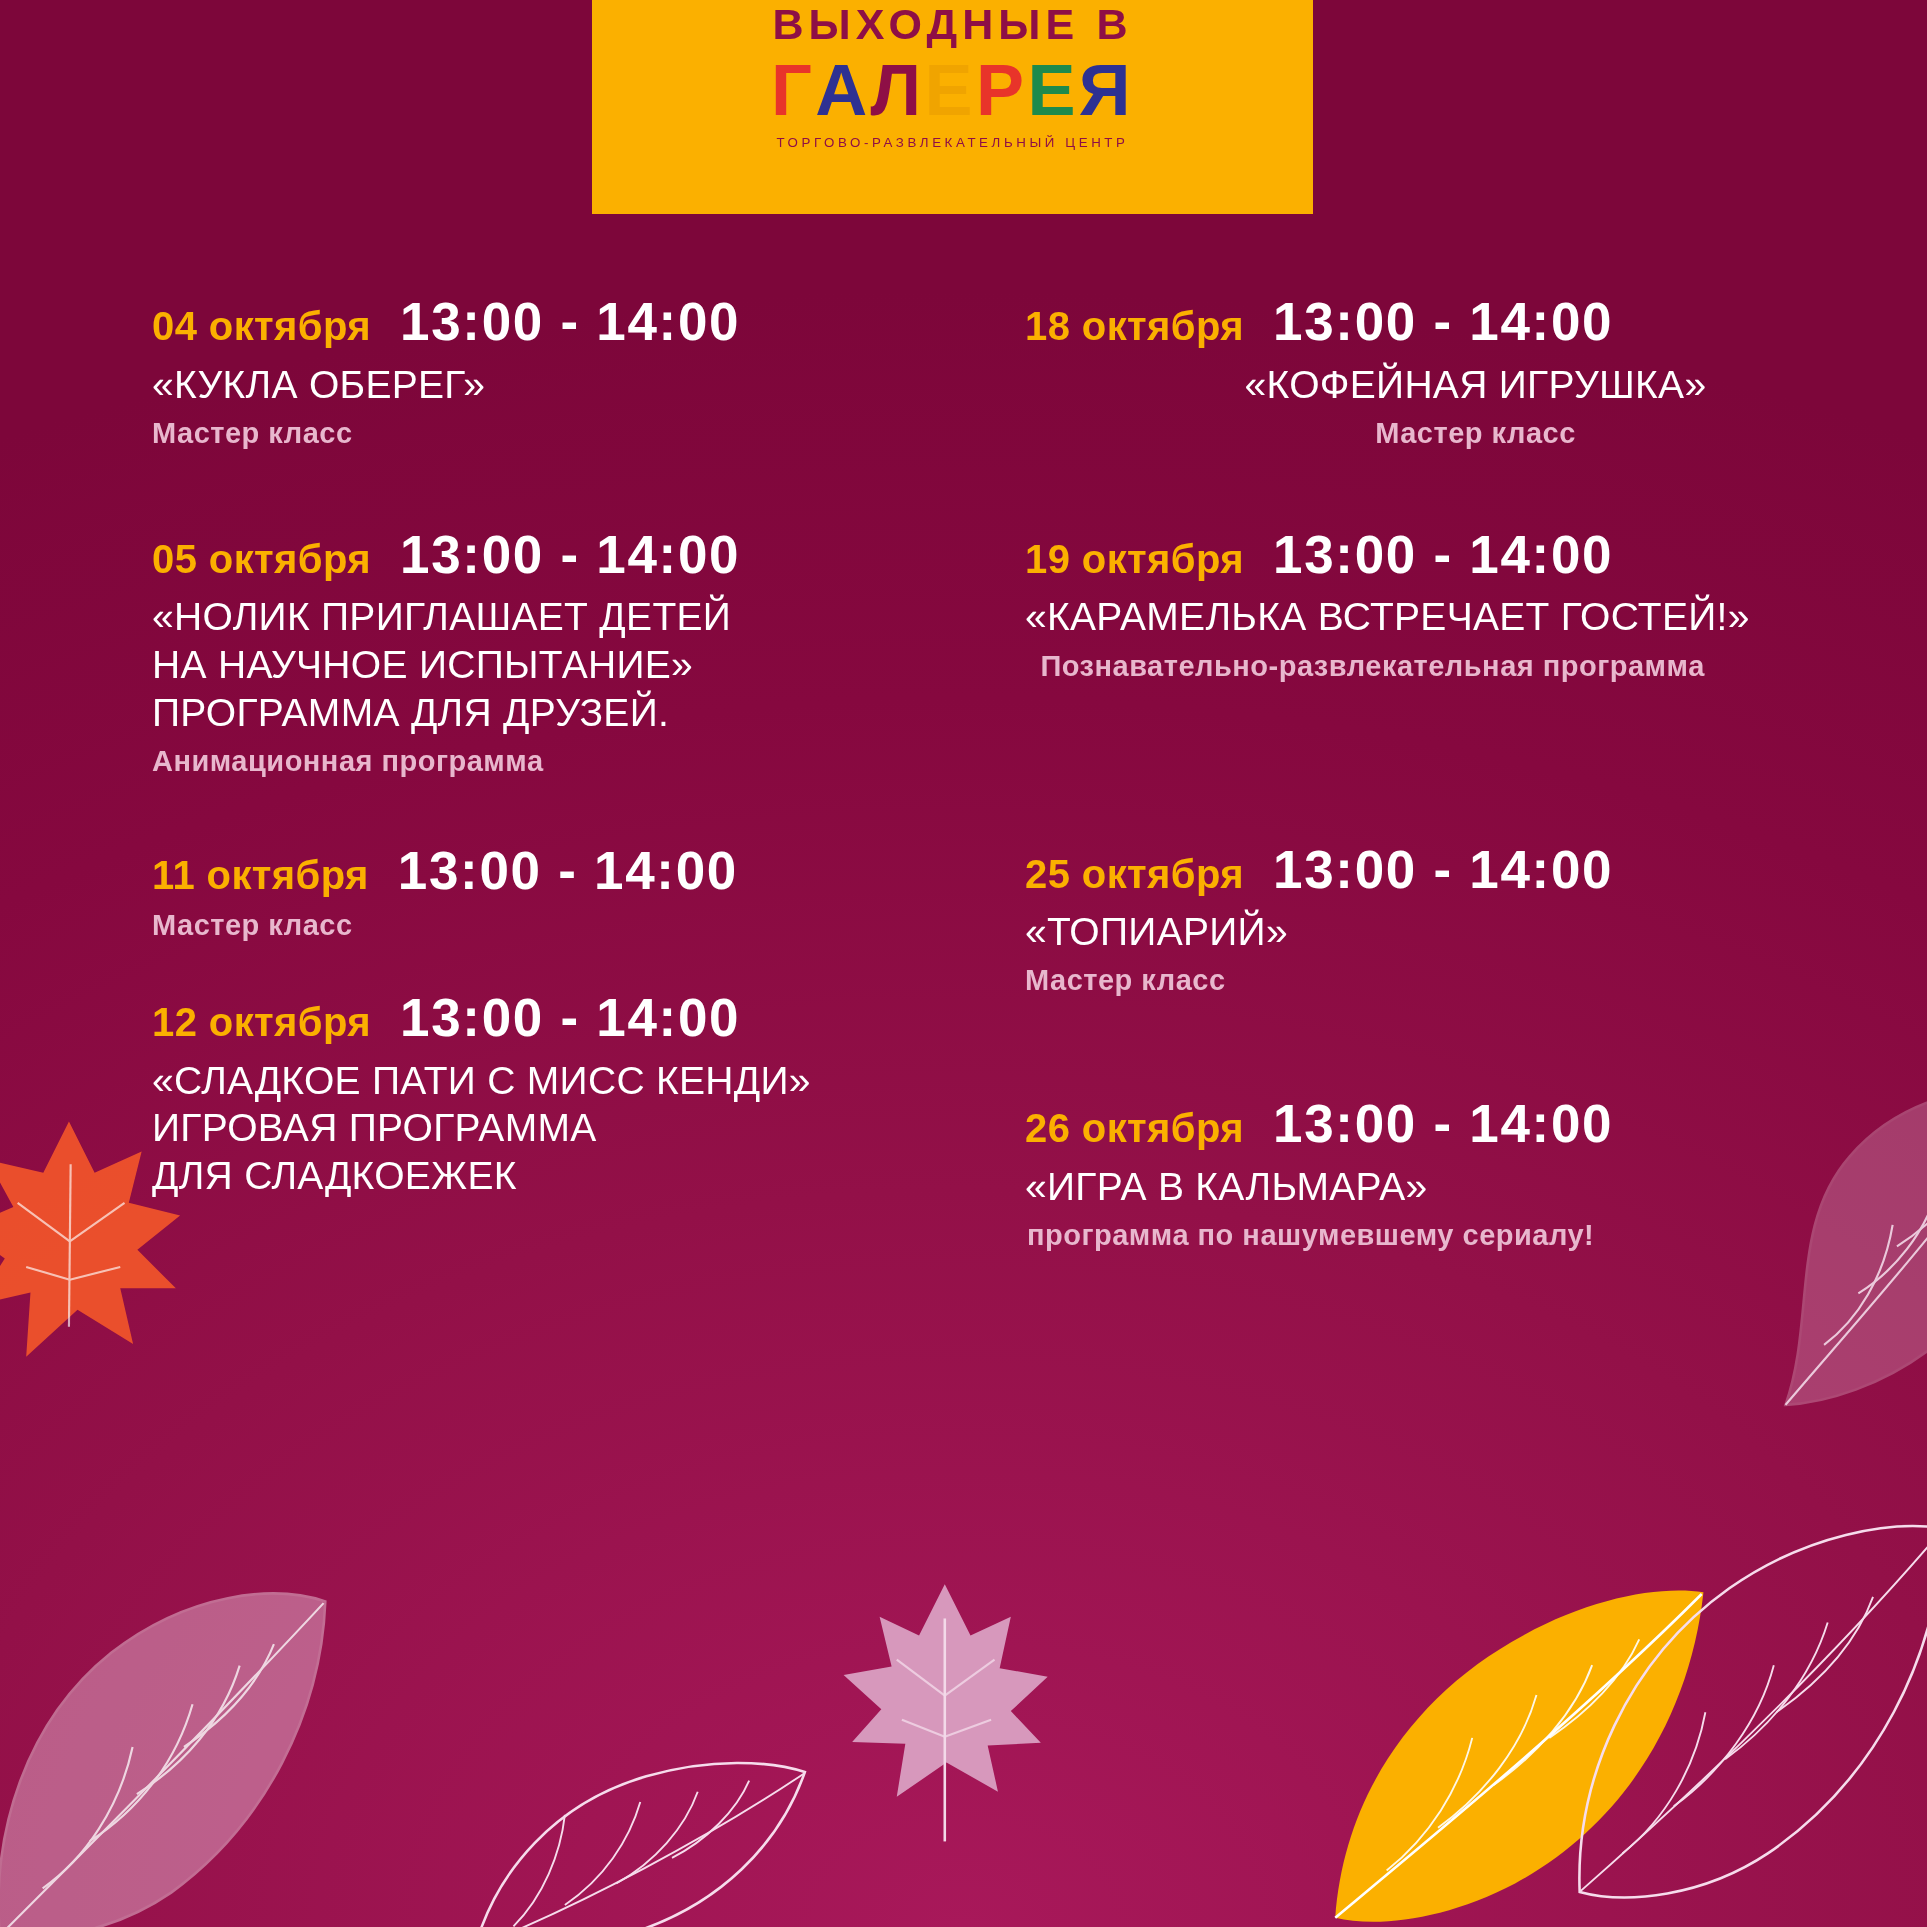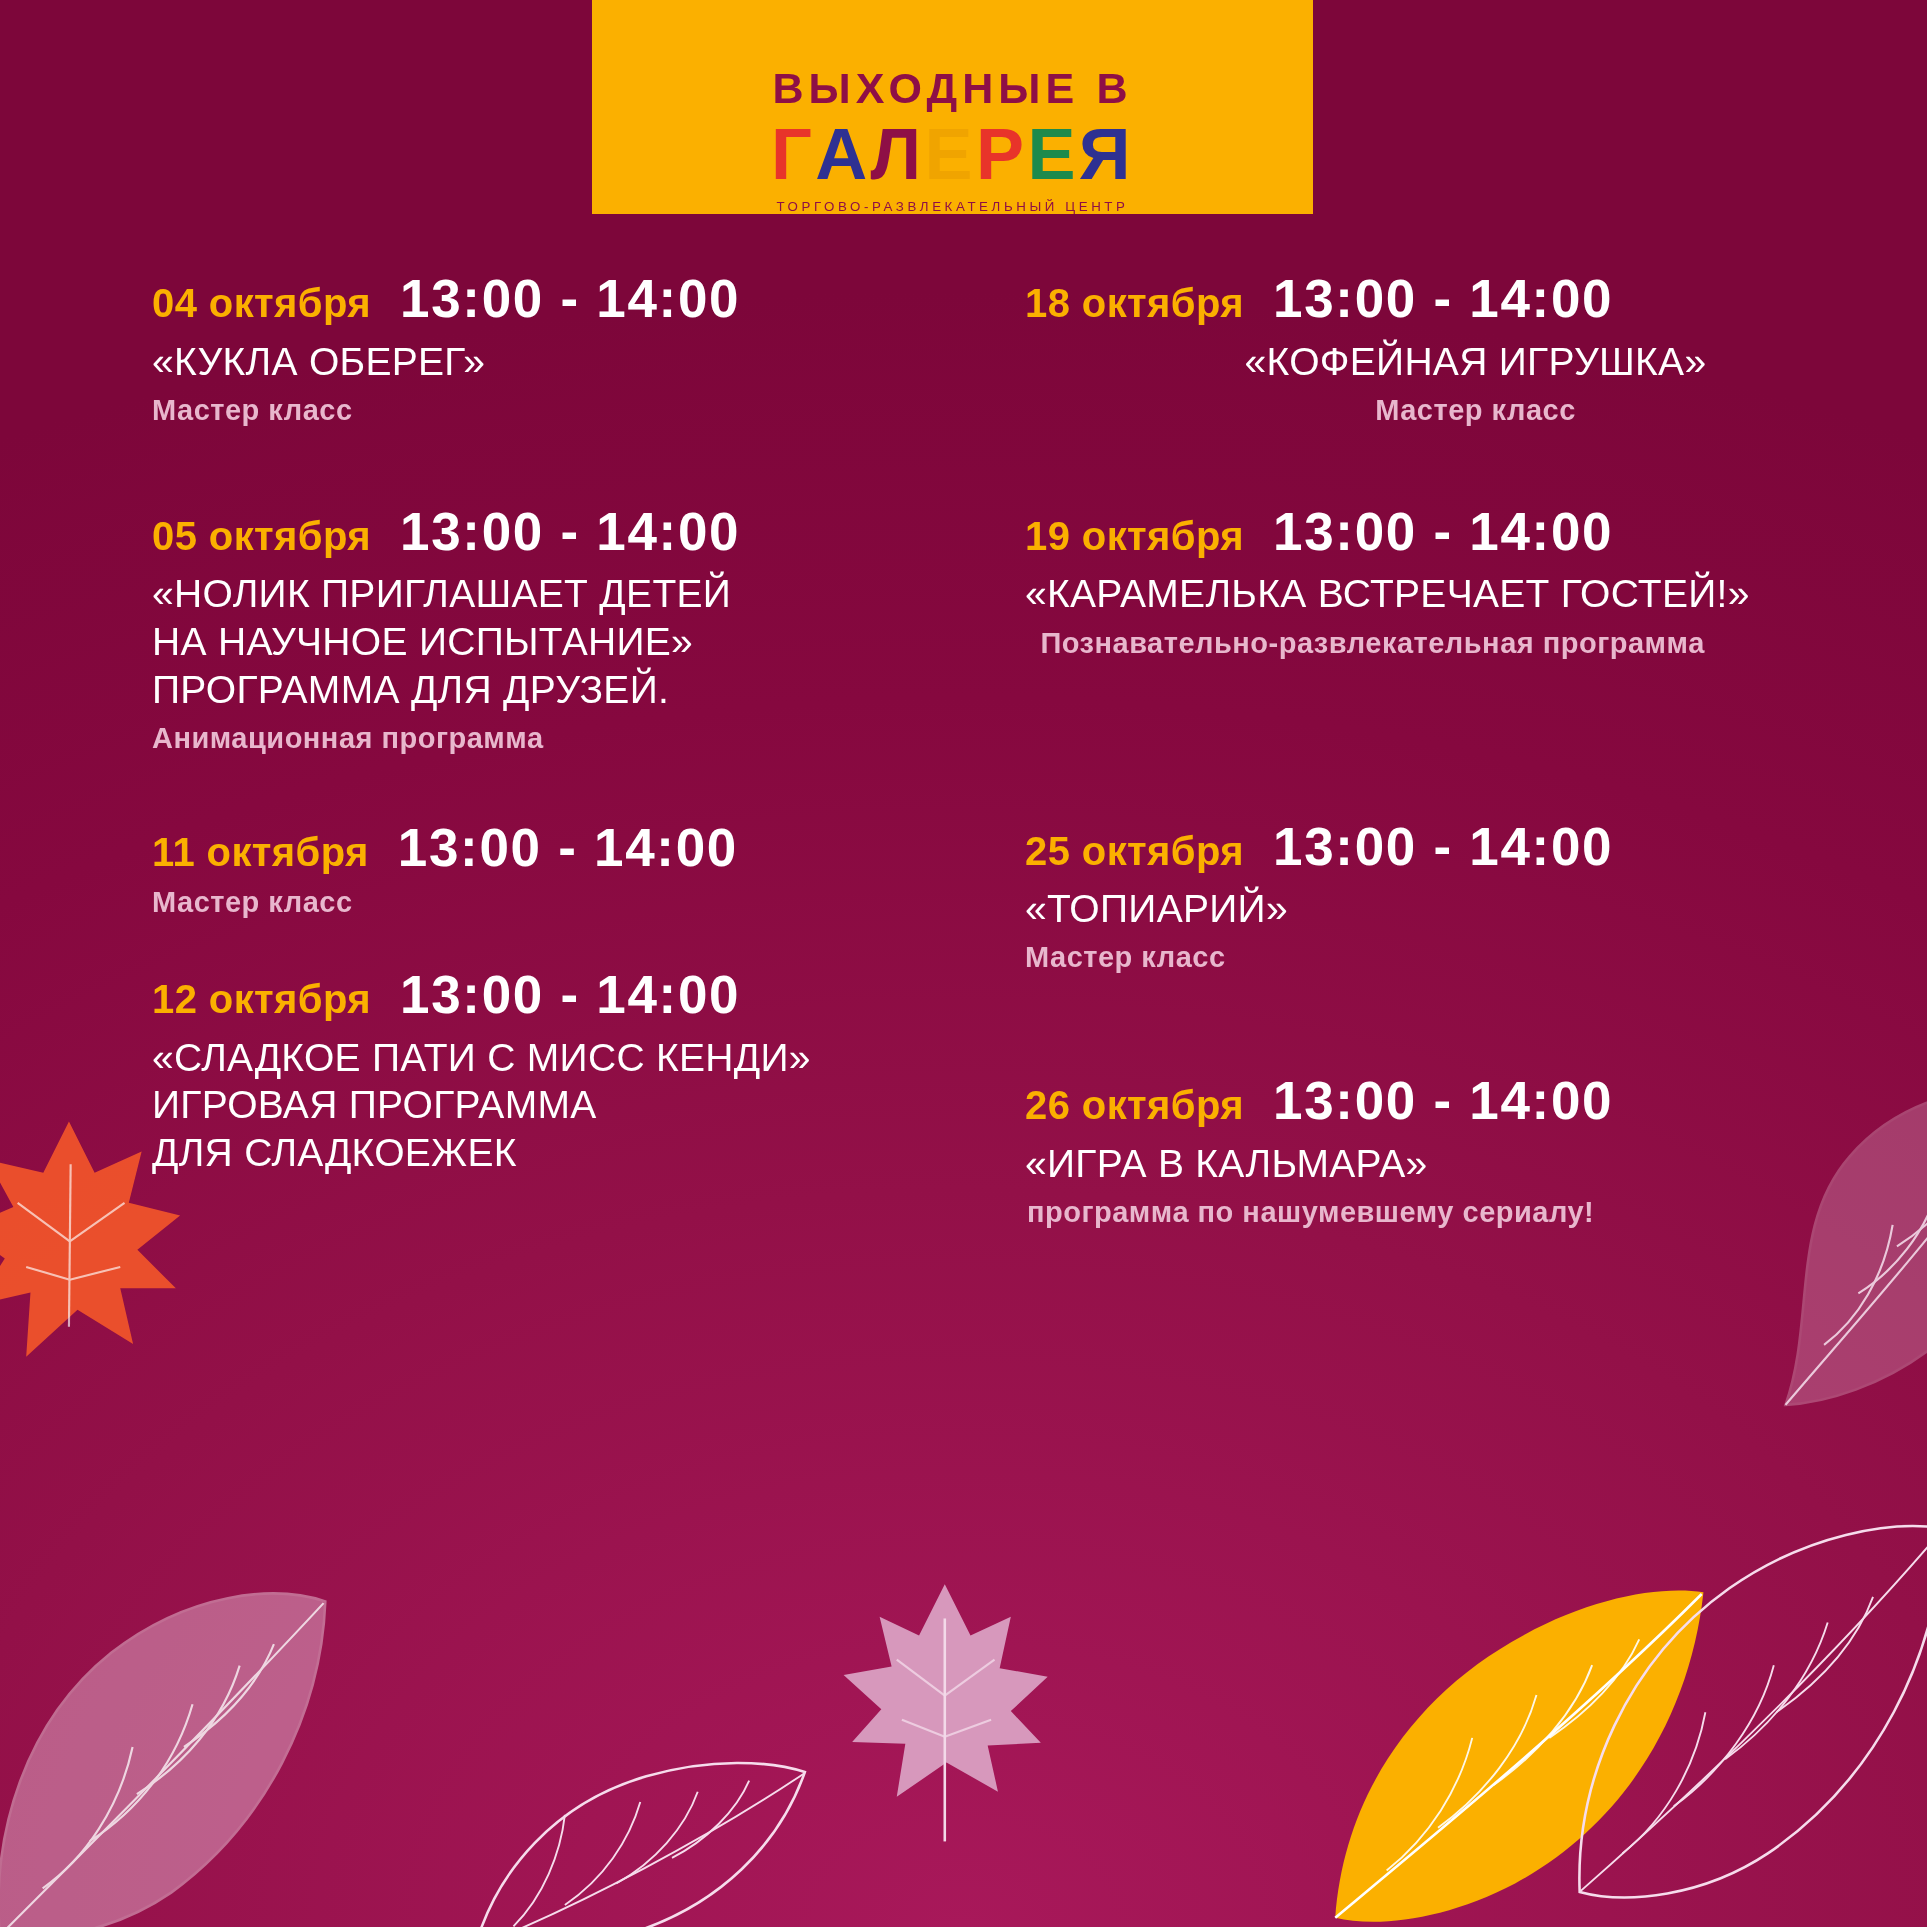--- a/index.html
+++ b/index.html
@@ -33,21 +33,21 @@
   .logo-box {
     position: absolute;
     left: 592px;
     top: 0;
     width: 721px;
     height: 214px;
     background: #fbb000;
     display: flex;
     flex-direction: column;
     align-items: center;
-    justify-content: flex-end;
+    justify-content: flex-start;
     z-index: 5;
   }
   .logo-top {
     font-family: "Liberation Sans", sans-serif;
     font-weight: bold;
     font-size: 43px;
     letter-spacing: 5.1px;
     color: #8e0f46;
     margin-bottom: 5.1px;
   }
@@ -67,21 +67,21 @@
     letter-spacing: 3.6px;
     color: #8e0f46;
     margin-top: 8.6px;
     white-space: nowrap;
   }
 
   
   .columns {
     position: absolute;
     left: 0;
-    top: 268px;
+    top: 291px;
     width: 1927px;
     display: flex;
     z-index: 4;
   }
   .col {
     width: 963px;
     box-sizing: border-box;
   }
   .col.left  { padding-left: 152px; padding-right: 26px; }
   .col-inner-right { padding-left: 62px; }

